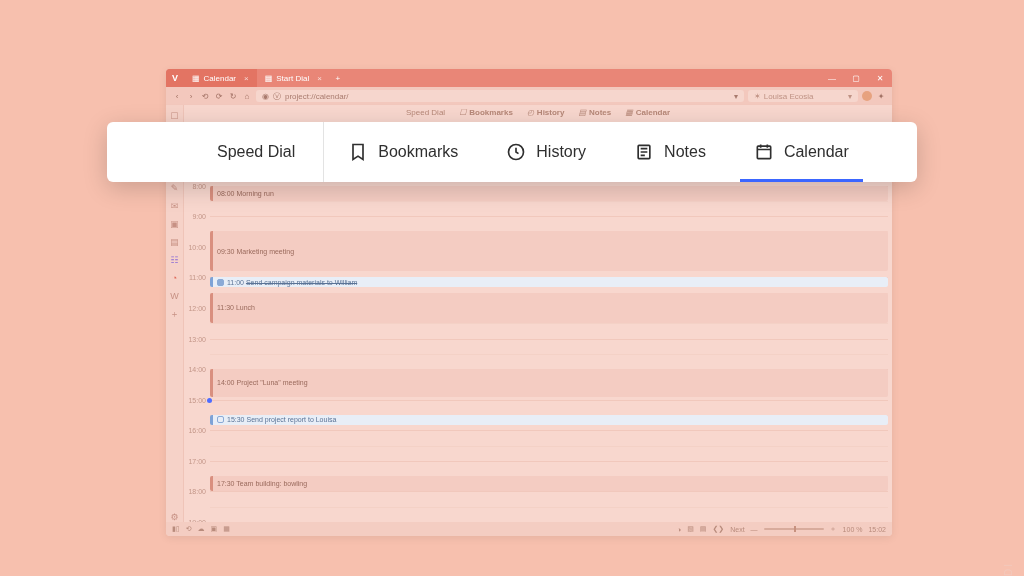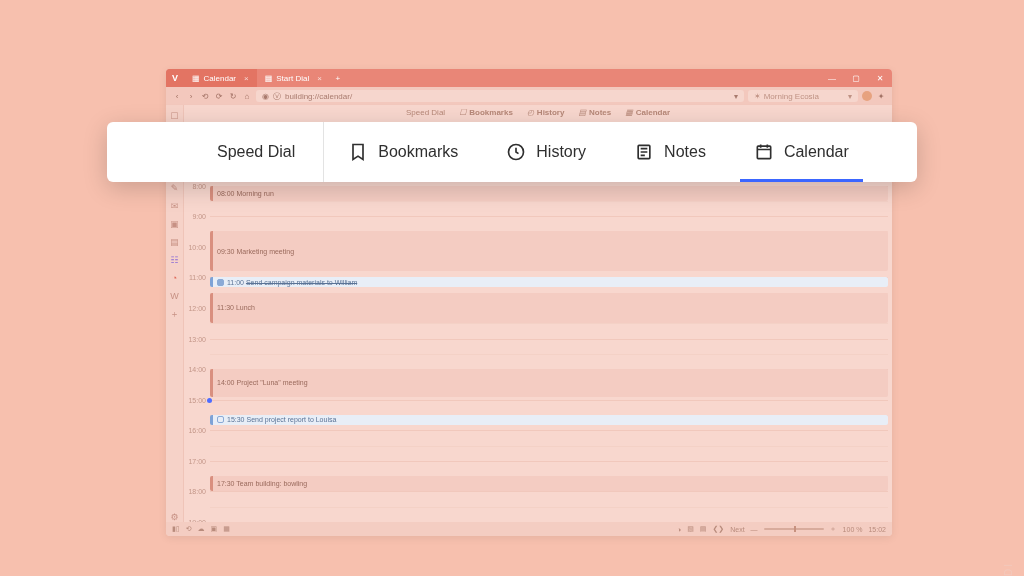--- a/index.html
+++ b/index.html
@@ -155,27 +155,27 @@
   <div class="addrbar">
     <span class="nav-ico">‹</span>
     <span class="nav-ico">›</span>
     <span class="nav-ico">⟲</span>
     <span class="nav-ico">⟳</span>
     <span class="nav-ico">↻</span>
     <span class="nav-ico">⌂</span>
     <div class="field">
       <span>◉</span>
       <span>ⓥ</span>
-      <span>building://calendar/</span>
+      <span>project://calendar/</span>
       <span style="flex:1"></span>
       <span>▾</span>
     </div>
     <div class="search">
       <span>✶</span>
-      <span>Morning Ecosia</span>
+      <span>Louisa Ecosia</span>
       <span style="flex:1"></span>
       <span>▾</span>
     </div>
     <span class="blob"></span>
     <span class="nav-ico">✦</span>
   </div>
 
   <div class="body">
 
     <div class="panel">

